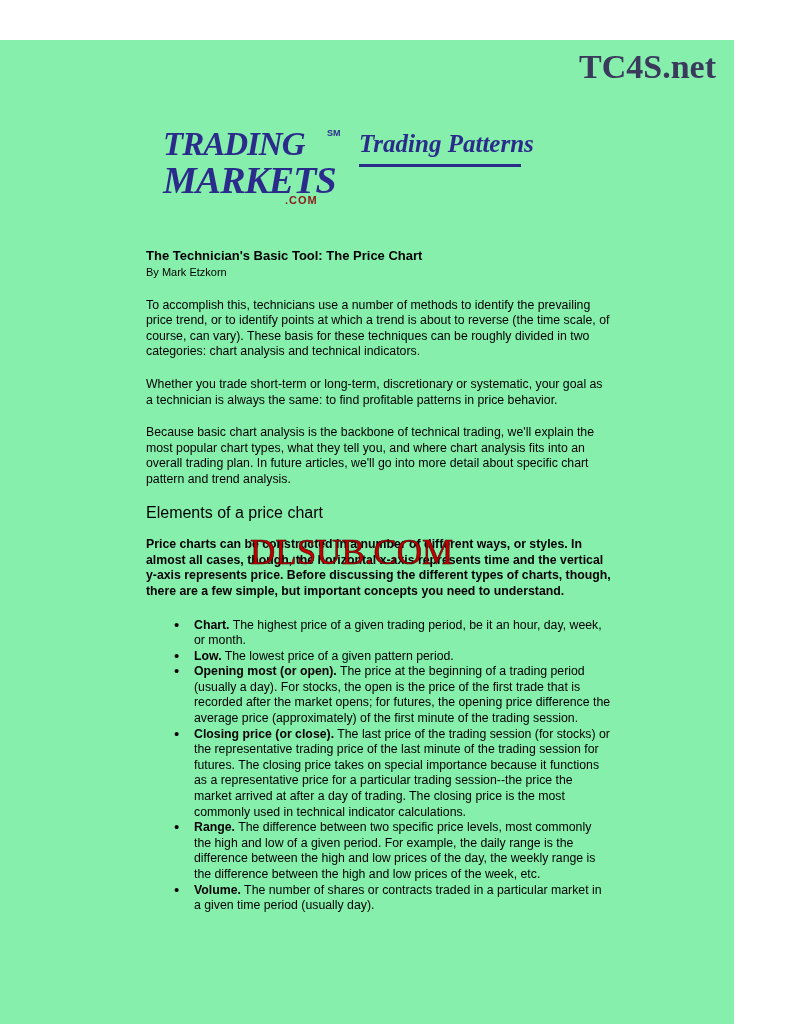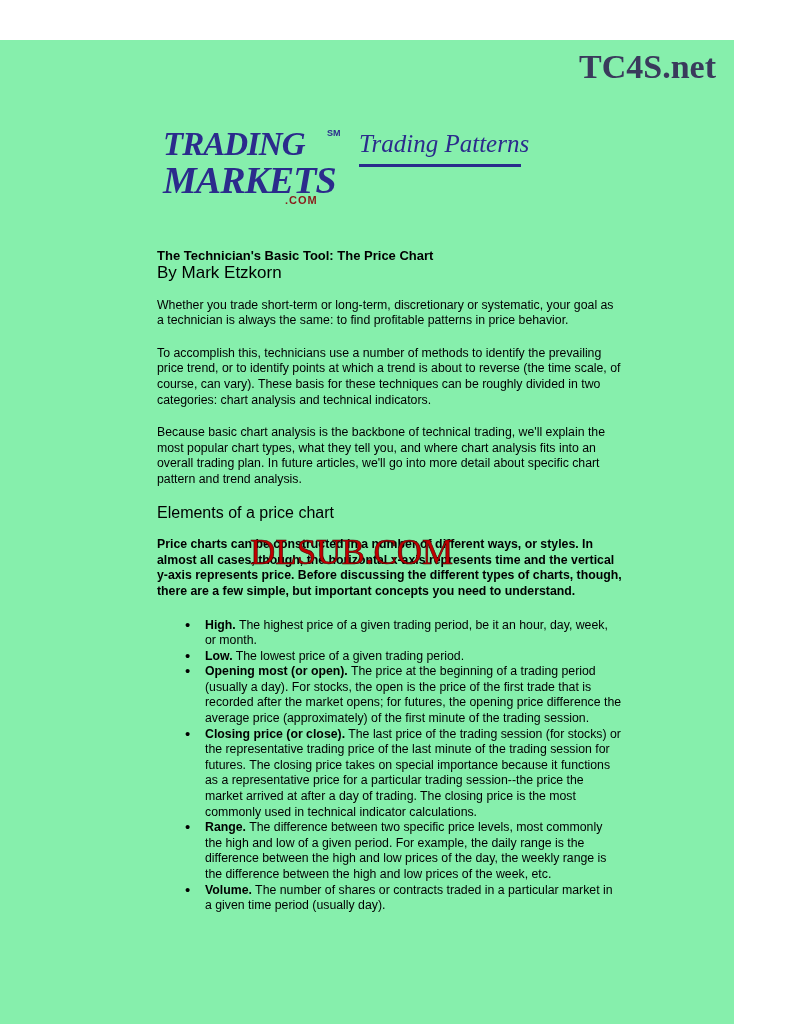--- a/index.html
+++ b/index.html
@@ -80,51 +80,51 @@
     font-weight: bold;
     color: #8a1a1a;
     letter-spacing: 1px;
   }
   .logo-patterns {
     position: absolute;
     left: 196px;
     top: 4px;
     font-family: "Liberation Serif", serif;
     font-style: italic;
-    font-weight: normal;
+    font-weight: bold;
     font-size: 25px;
     color: #2b2b8c;
   }
   .logo-underline {
     position: absolute;
     left: 196px;
     top: 38px;
     width: 162px;
     height: 3px;
     background: #2b2b8c;
   }
 
   
   .article {
     position: absolute;
-    left: 157px;
+    left: 146px;
     top: 208px;
     width: 465px;
     font-size: 12.3px;
     line-height: 15.6px;
     color: #000;
   }
   .art-title {
     font-weight: bold;
     font-size: 13px;
     margin: 0 0 1px 0;
     line-height: 16px;
   }
   .art-byline {
-    font-size: 17px;
+    font-size: 11px;
     margin: 0 0 17px 0;
   }
   .art-p {
     margin: 0 0 17px 0;
   }
   .art-sub {
     font-weight: normal;
     font-size: 16px;
     margin: 0 0 17px 0;
   }
@@ -188,36 +188,36 @@
     <div class="logo-markets">MARKETS</div>
     <div class="logo-dotcom">.COM</div>
     <div class="logo-patterns">Trading Patterns</div>
     <div class="logo-underline"></div>
   </div>
 
   <div class="article">
     <div class="art-title">The Technician's Basic Tool: The Price Chart</div>
     <div class="art-byline">By Mark Etzkorn</div>
 
+    <p class="art-p">To accomplish this, technicians use a number of methods to identify the prevailing price trend, or to identify points at which a trend is about to reverse (the time scale, of course, can vary). These basis for these techniques can be roughly divided in two categories: chart analysis and technical indicators.</p>
     <p class="art-p">Whether you trade short-term or long-term, discretionary or systematic, your goal as a technician is always the same: to find profitable patterns in price behavior.</p>
-    <p class="art-p">To accomplish this, technicians use a number of methods to identify the prevailing price trend, or to identify points at which a trend is about to reverse (the time scale, of course, can vary). These basis for these techniques can be roughly divided in two categories: chart analysis and technical indicators.</p>
     <p class="art-p">Because basic chart analysis is the backbone of technical trading, we'll explain the most popular chart types, what they tell you, and where chart analysis fits into an overall trading plan. In future articles, we'll go into more detail about specific chart pattern and trend analysis.</p>
 
     <div class="art-sub">Elements of a price chart</div>
 
     <p class="art-p tight">Price charts can be constructed in a number of different ways, or styles. In almost all cases, though, the horizontal x-axis represents time and the vertical y-axis represents price. Before discussing the different types of charts, though, there are a few simple, but important concepts you need to understand.</p>
 
     <ul class="defs">
       <li>
         <span class="bullet">•</span>
-        <b>High.</b><span> The highest price of a given trading period, be it an hour, day, week, or month.</span>
-      </li>
-      <li>
-        <span class="bullet">•</span>
-        <b>Low.</b><span> The lowest price of a given trading period.</span>
+        <b>Chart.</b><span> The highest price of a given trading period, be it an hour, day, week, or month.</span>
+      </li>
+      <li>
+        <span class="bullet">•</span>
+        <b>Low.</b><span> The lowest price of a given pattern period.</span>
       </li>
       <li>
         <span class="bullet">•</span>
         <b>Opening most (or open).</b><span> The price at the beginning of a trading period (usually a day). For stocks, the open is the price of the first trade that is recorded after the market opens; for futures, the opening price difference the average price (approximately) of the first minute of the trading session.</span>
       </li>
       <li>
         <span class="bullet">•</span>
         <b>Closing price (or close).</b><span> The last price of the trading session (for stocks) or the representative trading price of the last minute of the trading session for futures. The closing price takes on special importance because it functions as a representative price for a particular trading session--the price the market arrived at after a day of trading. The closing price is the most commonly used in technical indicator calculations.</span>
       </li>
       <li>

